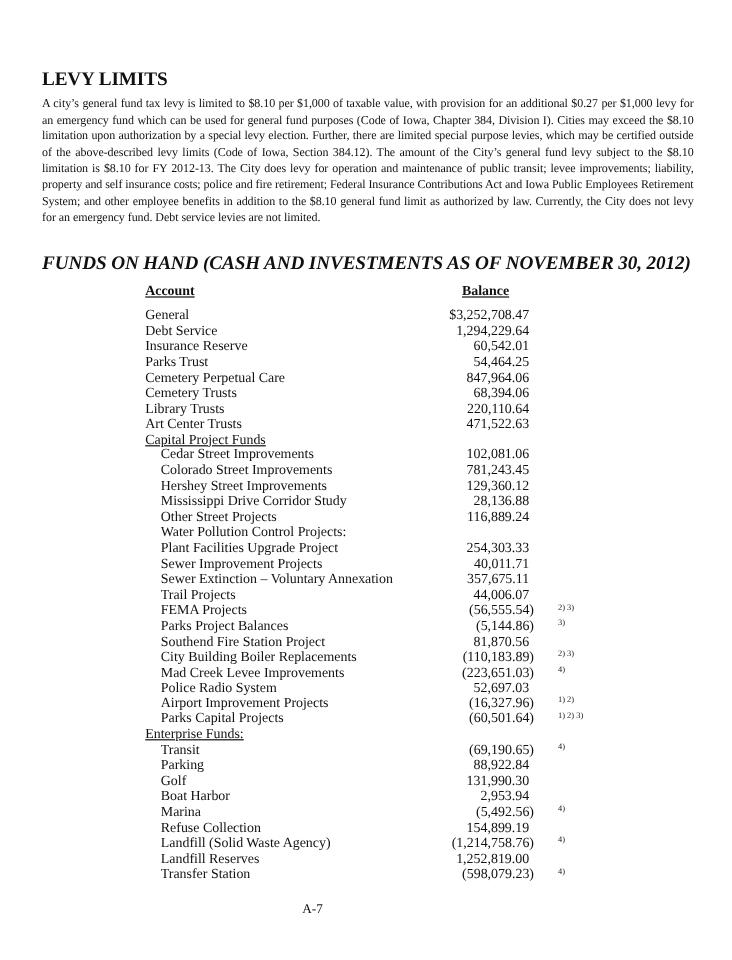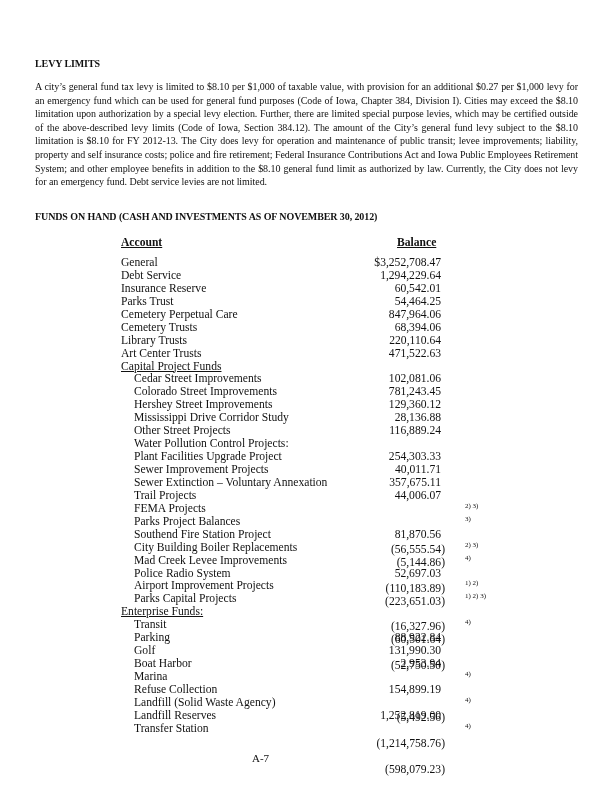--- a/index.html
+++ b/index.html
@@ -1,32 +1,32 @@
 <!DOCTYPE html>
 <html><head>
 <meta charset="utf-8">
 <style>
   html, body { margin: 0; padding: 0; background: #ffffff; }
   body { width: 610px; height: 800px; position: relative; overflow: hidden;
          font-family: "Liberation Serif", "DejaVu Serif", serif; color: #111; font-size: 11.6px; }
-  .heading { position: absolute; left: 35px; font-weight: bold; font-size: 10px; letter-spacing: -0.1px; }
+  .heading { position: absolute; left: 35px; font-weight: bold; font-size: 16px; letter-spacing: -0.1px; }
   #levy-heading { top: 58px; }
   #levy-para { position: absolute; left: 35px; top: 80px; width: 543px; text-align: justify;
                line-height: 13.6px; margin: 0; font-size: 10px; letter-spacing: -0.05px; }
-  #funds-heading { top: 211px; }
+  #funds-heading { top: 211px; font-style: italic; }
   .table { position: absolute; left: 121px; top: 236px; width: 420px; }
   .thead { position: relative; height: 17px; }
   .th-account { position: absolute; left: 0; width: 52px; text-align: left; font-weight: bold; text-decoration: underline; }
-  .th-balance { position: absolute; left: 264px; font-weight: bold; text-decoration: underline; margin-left: 12px; }
+  .th-balance { position: absolute; left: 264px; font-weight: bold; text-decoration: underline; }
   .row { position: relative; height: 12.95px; line-height: 12.95px; white-space: nowrap; }
   .row .label { position: absolute; left: 0; }
   .row.indent .label { left: 13px; }
   .row.section .label { text-decoration: underline; }
   .row .value { position: absolute; right: 100px; text-align: left; }
-  .row .value.neg { right: 96px; margin-top: 41px; }
+  .row .value.neg { right: 96px; }
   .row .note { position: absolute; left: 344px; top: -3px; font-size: 7px; }
   .spacer { height: 4px; }
   #page-number { position: absolute; top: 752px; left: 0; width: 521px; text-align: center; font-size: 11px; }
 </style>
 </head>
 <body>
 
 <div id="levy-heading" class="heading">LEVY LIMITS</div>
 <p id="levy-para">A city’s general fund tax levy is limited to $8.10 per $1,000 of taxable value, with provision for an additional $0.27 per $1,000 levy for an emergency fund which can be used for general fund purposes (Code of Iowa, Chapter 384, Division I). Cities may exceed the $8.10 limitation upon authorization by a special levy election. Further, there are limited special purpose levies, which may be certified outside of the above-described levy limits (Code of Iowa, Section 384.12). The amount of the City’s general fund levy subject to the $8.10 limitation is $8.10 for FY 2012-13. The City does levy for operation and maintenance of public transit; levee improvements; liability, property and self insurance costs; police and fire retirement; Federal Insurance Contributions Act and Iowa Public Employees Retirement System; and other employee benefits in addition to the $8.10 general fund limit as authorized by law. Currently, the City does not levy for an emergency fund. Debt service levies are not limited.</p>
 
@@ -174,21 +174,21 @@
         <span class="value neg">(60,501.64)</span>
         <span class="note">1) 2) 3)</span>
       </div>
       <div class="row section">
         <span class="label">Enterprise Funds:</span>
         <span class="value"></span>
         <span class="note"></span>
       </div>
       <div class="row indent">
         <span class="label">Transit</span>
-        <span class="value neg">(52,750.50)</span>
+        <span class="value neg">(69,190.65)</span>
         <span class="note">4)</span>
       </div>
       <div class="row indent">
         <span class="label">Parking</span>
         <span class="value">88,922.84</span>
         <span class="note"></span>
       </div>
       <div class="row indent">
         <span class="label">Golf</span>
         <span class="value">131,990.30</span>

